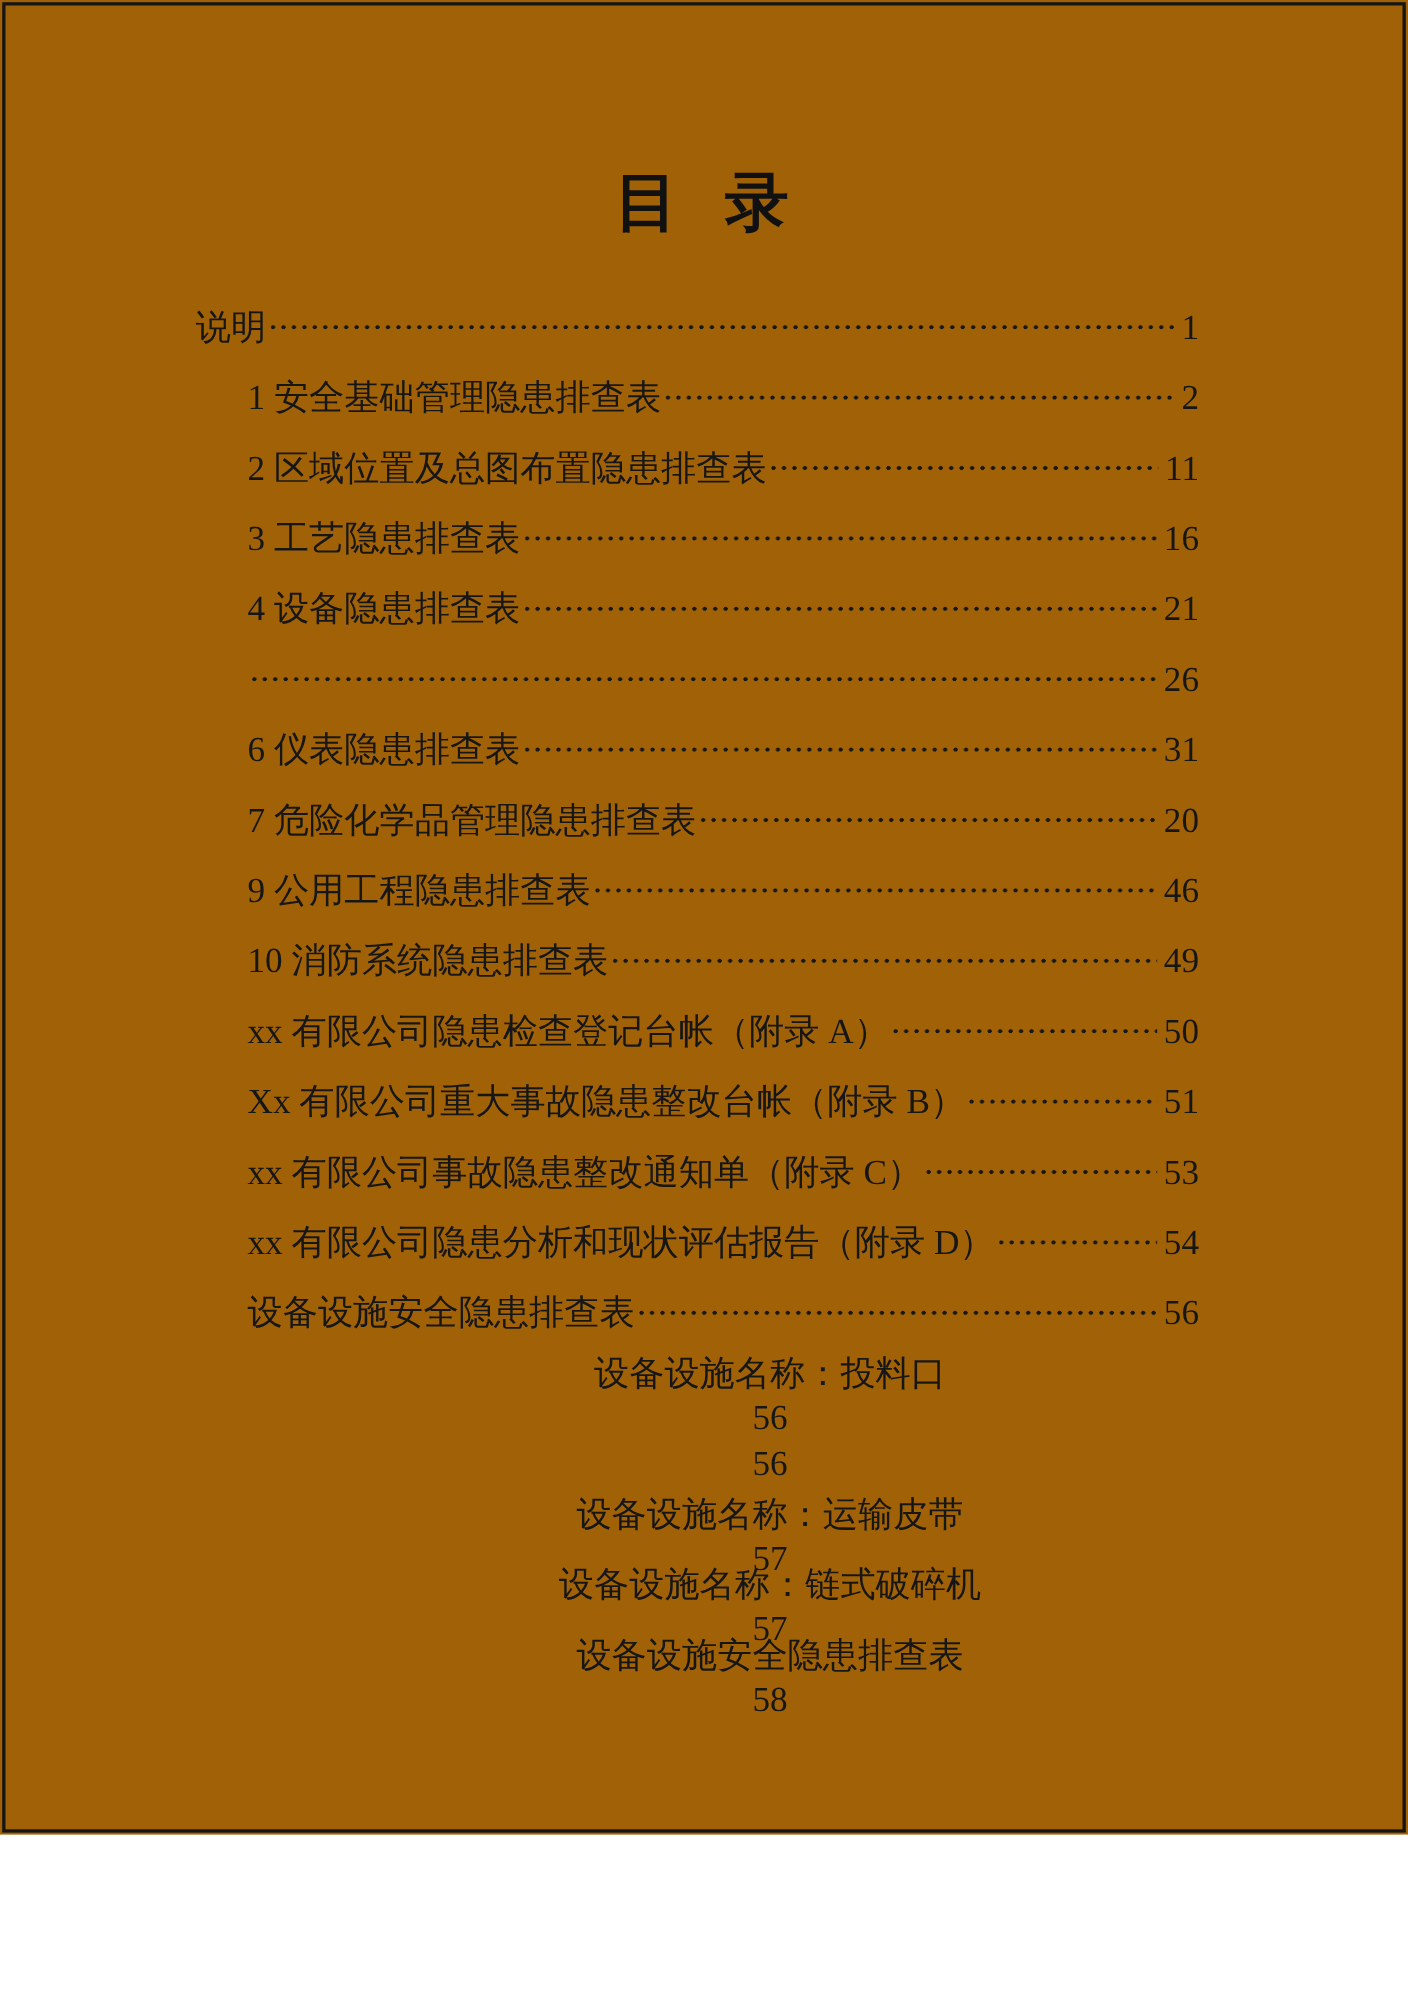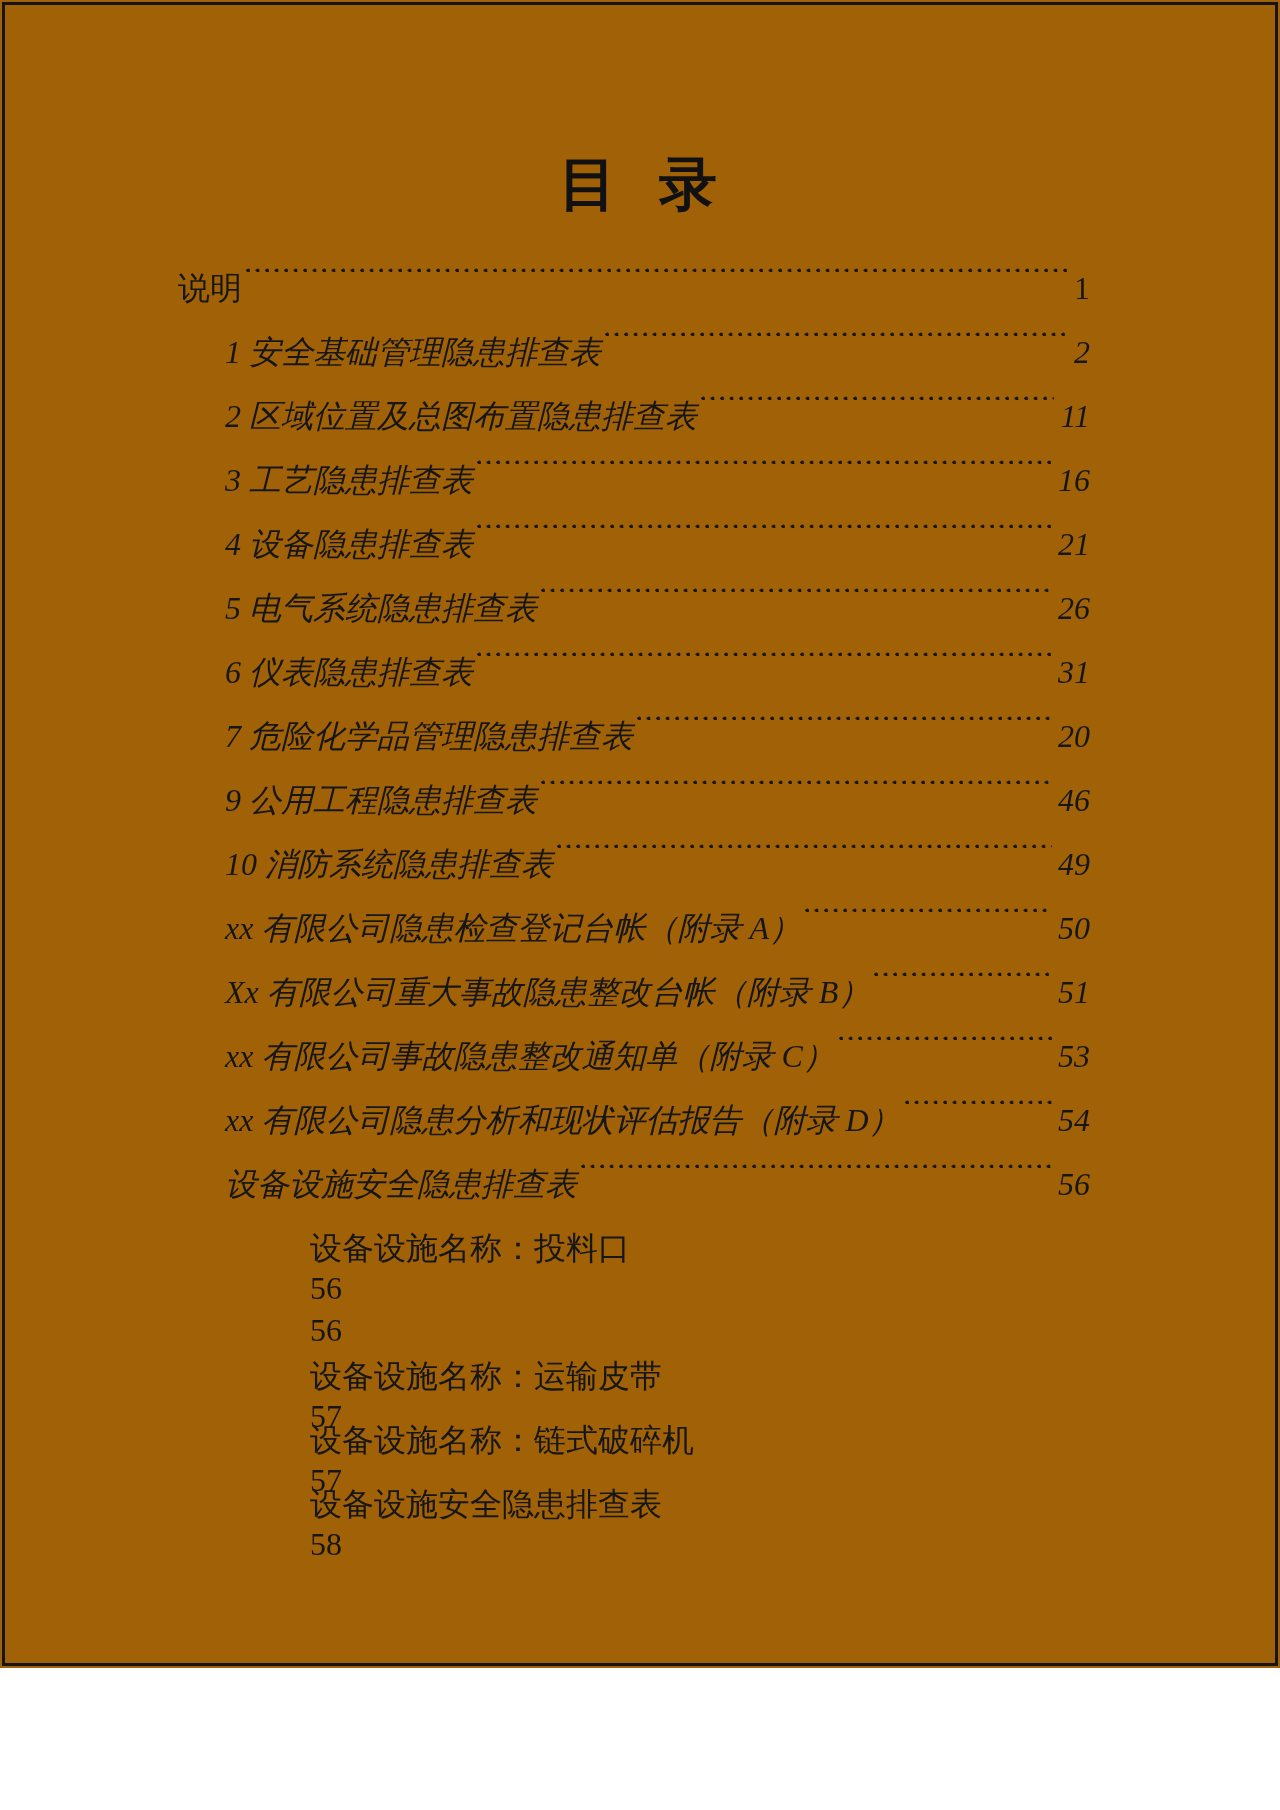--- a/index.html
+++ b/index.html
@@ -27,29 +27,29 @@
     letter-spacing:4px;
     word-spacing:14px;
     color:#111;
   }
   .toc{
     position:absolute;
     left:178px;right:190px;top:262px;
   }
   .toc-row{
     display:flex;
-    align-items:flex-start;
+    align-items:center;
     height:64px;
     box-sizing:border-box;
     padding-top:6px;
     font-size:32px;
     line-height:40px;
     white-space:pre;
   }
-  .toc-row.ind1{padding-left:47px;font-style:italic;}
+  .toc-row.ind1{padding-left:47px;}
   .toc-row.ind2{padding-left:132px;flex-direction:column;}
   .toc-text{flex:0 0 auto;}
   .leader{
     flex:1 1 auto;
     height:5px;
     margin:0 6px 0 4px;
     background-image:radial-gradient(circle at 2.2px 2.4px,#161616 1.7px,rgba(0,0,0,0) 2.1px);
     background-size:9.5px 5px;
     background-repeat:repeat-x;
     background-position:left bottom;
@@ -105,21 +105,20 @@
       <span class="toc-page">16</span>
     </div>
 
     <div class="toc-row ind1">
       <span class="toc-text">4 设备隐患排查表</span>
       <span class="leader"></span>
       <span class="toc-page">21</span>
     </div>
 
     <div class="toc-row ind1">
-      <span class="toc-text">5 电气系统隐患排查表</span>
       <span class="leader"></span>
       <span class="toc-page">26</span>
     </div>
 
     <div class="toc-row ind1">
       <span class="toc-text">6 仪表隐患排查表</span>
       <span class="leader"></span>
       <span class="toc-page">31</span>
     </div>
 

